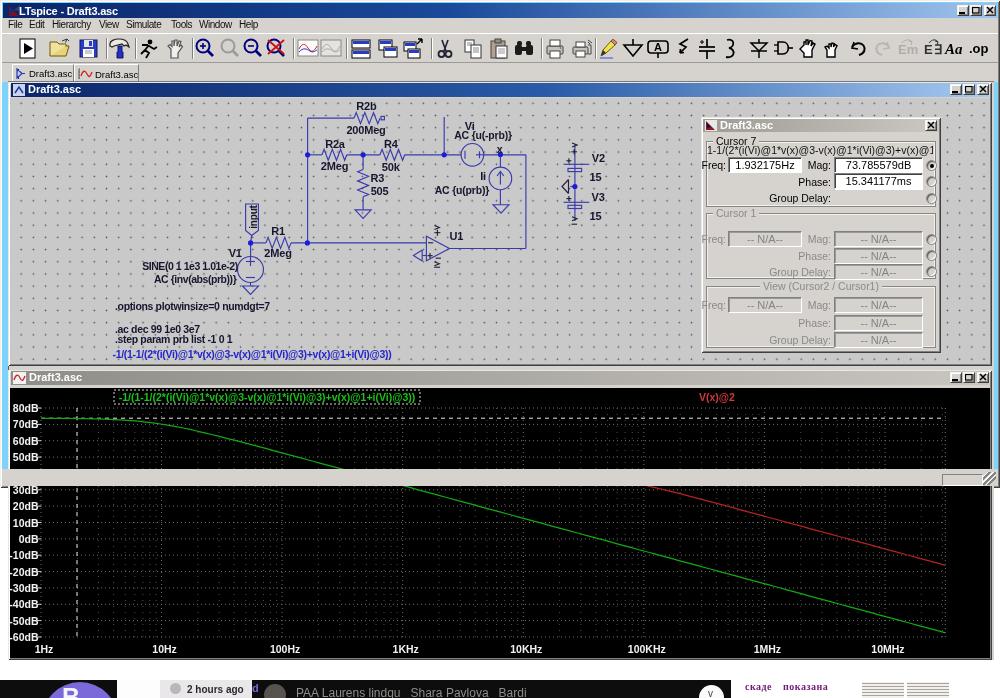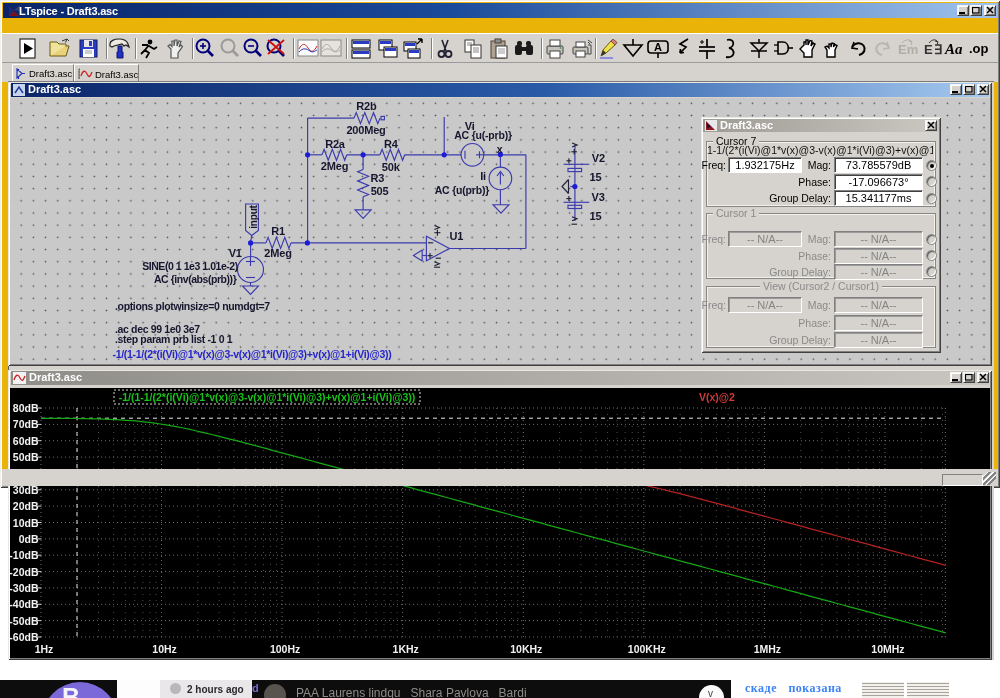--- a/index.html
+++ b/index.html
@@ -1,16 +1,16 @@
 <!DOCTYPE html>
 <html><head><meta charset="utf-8"><style>
 *{margin:0;padding:0;box-sizing:border-box}
 body{width:1000px;height:698px;font-family:"Liberation Sans",sans-serif;overflow:hidden;position:relative;background:#fff}
 .abs{position:absolute}
-.app{position:absolute;left:0;top:0;width:1000px;height:488px;background:#eab308;box-shadow:inset 1px 1px 0 #f1efe9, inset -1px -1px 0 #404040, inset 2px 2px 0 #fff, inset -2px -2px 0 #808080}
+.app{position:absolute;left:0;top:0;width:1000px;height:488px;background:#7dd3fc;box-shadow:inset 1px 1px 0 #f1efe9, inset -1px -1px 0 #404040, inset 2px 2px 0 #fff, inset -2px -2px 0 #808080}
 .titlebar{position:absolute;left:3px;top:3px;right:3px;height:15px;background:linear-gradient(to right,#0b2569,#1a4a9a 45%,#a0c4ee);color:#fff;font-weight:bold;font-size:11px}
 .titlebar .ttl{position:absolute;left:16px;top:2px;letter-spacing:-0.2px}
 .wbtn{position:absolute;width:12px;height:11px;background:#d6d3ce;border:1px solid;border-color:#f5f4f0 #404040 #404040 #f5f4f0;box-shadow:inset 1px 1px 0 #fff,inset -1px -1px 0 #808080;font-size:9px;line-height:9px;text-align:center;color:#000;font-weight:bold}
 .menubar{position:absolute;left:2px;top:18px;right:2px;height:15px;background:#d6d3ce;font-size:10px;letter-spacing:-0.45px;color:#111}
 .menubar span{position:absolute;top:1px}
 .toolbar{position:absolute;left:2px;top:33px;right:2px;height:29px;background:#d6d3ce;border-top:1px solid #fff}
 .tsep{position:absolute;top:4px;width:2px;height:21px;border-left:1px solid #808080;border-right:1px solid #fff}
 .ticon{position:absolute;top:3px;width:24px;height:24px}
 .tabbar{position:absolute;left:2px;top:62px;right:2px;height:20px;background:#d6d3ce;border-top:1px solid #9a9a9a}
 .tab{position:absolute;top:1px;height:17px;background:#d6d3ce;border-top:1px solid #fff;border-left:1px solid #fff;border-right:1px solid #808080;font-size:9.5px;color:#000}
@@ -44,20 +44,30 @@
   <span class="ttl">LTspice - Draft3.asc</span>
   <div class="wbtn" style="left:954px;top:2px"><svg width="10" height="9">
           <rect x="1" y="6" width="6" height="2" fill="#000"></rect>
         </svg></div>
   <div class="wbtn" style="left:967px;top:2px"><svg width="10" height="9">
           <rect x="1.5" y="1.5" width="6.5" height="5.5" fill="none" stroke="#000" stroke-width="1.2"></rect>
         </svg></div>
   <div class="wbtn" style="left:981px;top:2px"><svg width="10" height="9">
           <path d="M2 1 L8 7 M8 1 L2 7" stroke="#000" stroke-width="1.5"></path>
         </svg></div>
+ </div>
+ <div class="menubar">
+  <span style="left:6px">File</span>
+      <span style="left:27px">Edit</span>
+      <span style="left:50px">Hierarchy</span>
+  <span style="left:97px">View</span>
+      <span style="left:124px">Simulate</span>
+      <span style="left:169px">Tools</span>
+  <span style="left:197px">Window</span>
+      <span style="left:237px">Help</span>
  </div>
  <div class="toolbar">
       <svg class="ticon" style="left:15px" width="24" height="24">
         <rect x="3" y="2" width="15" height="19" fill="#fff" stroke="#000"></rect>
         <path d="M7 6 L16 11.5 L7 17 Z" fill="#000"></path>
       </svg>
       <svg class="ticon" style="left:46px" width="24" height="24">
         <path d="M2 19 L5 9 L21 9 L18 19 Z" fill="#e8d27a" stroke="#6b5a10"></path>
         <path d="M2 19 L2 5 L9 5 L11 7 L18 7 L18 9" fill="#f0e29a" stroke="#6b5a10"></path>
         <path d="M14 4 l5 -2 m0 0 l-1.5 3.5 M19 2 l2 2" stroke="#333" fill="none"></path>
@@ -582,21 +592,21 @@
         <div class="abs" style="left:6px;top:27px;width:226px;height:12px;overflow:hidden;font-size:10.5px;color:#111;white-space:nowrap">1-1/(2*(i(Vi)@1*v(x)@3-v(x)@1*i(Vi)@3)+v(x)@1+i(Vi)(</div>
         <div class="rlab" style="left:-55px;top:42px;width:80px;color:#000">Freq:</div>
         <div class="tb" style="left:27px;top:40px;width:74px">1.932175Hz</div>
         <div class="rlab" style="left:50px;top:42px;width:80px;color:#000">Mag:</div>
         <div class="tb" style="left:133px;top:40px;width:89px">73.785579dB</div>
         <div class="radio on" style="left:225px;top:42.5px"></div>
         <div class="rlab" style="left:50px;top:58.5px;width:80px;color:#000">Phase:</div>
         <div class="tb" style="left:133px;top:56.5px;width:89px">-17.096673°</div>
         <div class="radio" style="left:225px;top:59.0px"></div>
         <div class="rlab" style="left:50px;top:75px;width:80px;color:#000">Group Delay:</div>
-        <div class="tb" style="left:133px;top:73px;width:89px">15.341177ms</div>
+        <div class="tb" style="left:133px;top:56px;width:89px">15.341177ms</div>
         <div class="radio" style="left:225px;top:75.5px"></div>
         <div class="rlab" style="left:-55px;top:116px;width:80px;color:#8a8a8a">Freq:</div>
         <div class="tb dis" style="left:27px;top:114px;width:74px">-- N/A--</div>
         <div class="rlab" style="left:50px;top:116px;width:80px;color:#8a8a8a">Mag:</div>
         <div class="tb dis" style="left:133px;top:114px;width:89px">-- N/A--</div>
         <div class="radio" style="left:225px;top:116.5px"></div>
         <div class="rlab" style="left:50px;top:132.5px;width:80px;color:#8a8a8a">Phase:</div>
         <div class="tb dis" style="left:133px;top:130.5px;width:89px">-- N/A--</div>
         <div class="radio" style="left:225px;top:133.0px"></div>
         <div class="rlab" style="left:50px;top:148.5px;width:80px;color:#8a8a8a">Group Delay:</div>
@@ -624,16 +634,16 @@
     <div class="abs" style="left:42px;top:2px;width:76px;height:76px;border-radius:50%;background:#7b68d9"></div>
     <div class="abs" style="left:62px;top:3px;font-size:25px;font-weight:bold;color:#f5f4fa">B</div>
     <div class="abs" style="left:160px;top:0;width:92px;height:18px;background:#e9e7ea"></div>
     <div class="abs" style="left:170px;top:3px;width:11px;height:11px;border-radius:50%;background:#b9b7ba"></div>
     <div class="abs" style="left:187px;top:4px;font-size:10px;font-weight:bold;color:#2a2a2a">2 hours ago</div>
     <div class="abs" style="left:264px;top:4px;width:22px;height:22px;border-radius:50%;background:#57534e"></div>
     <div class="abs" style="left:252px;top:2px;font-size:11px;font-weight:bold;color:#7b68d9">d</div>
     <div class="abs" style="left:296px;top:6px;font-size:12px;color:#8f8d8a;white-space:pre">PAA Laurens lindqu   Shara Pavlova   Bardi</div>
     <div class="abs" style="left:699px;top:5px;width:25px;height:25px;border-radius:50%;background:#fbfbfb"></div>
     <div class="abs" style="left:708px;top:8px;font-size:10px;color:#444">v</div>
-    <div class="abs" style="left:745px;top:1px;font-family:'Liberation Serif',serif;font-size:12px;font-weight:bold;color:#3b82f6;letter-spacing:0.5px;word-spacing:8px">скаде показана</div>
+    <div class="abs" style="left:745px;top:1px;font-family:'Liberation Serif',serif;font-size:10px;font-weight:bold;color:#701a75;letter-spacing:0.5px;word-spacing:8px">скаде показана</div>
     <div class="abs" style="left:862px;top:2px;width:42px;height:16px;background:repeating-linear-gradient(#f3f1ec 0 1px,#a8a49c 1px 2px,#f3f1ec 2px 3px)"></div>
     <div class="abs" style="left:907px;top:2px;width:42px;height:16px;background:repeating-linear-gradient(#f3f1ec 0 1px,#a8a49c 1px 2px,#f3f1ec 2px 3px)"></div>
   </div>
 
 </body></html>

